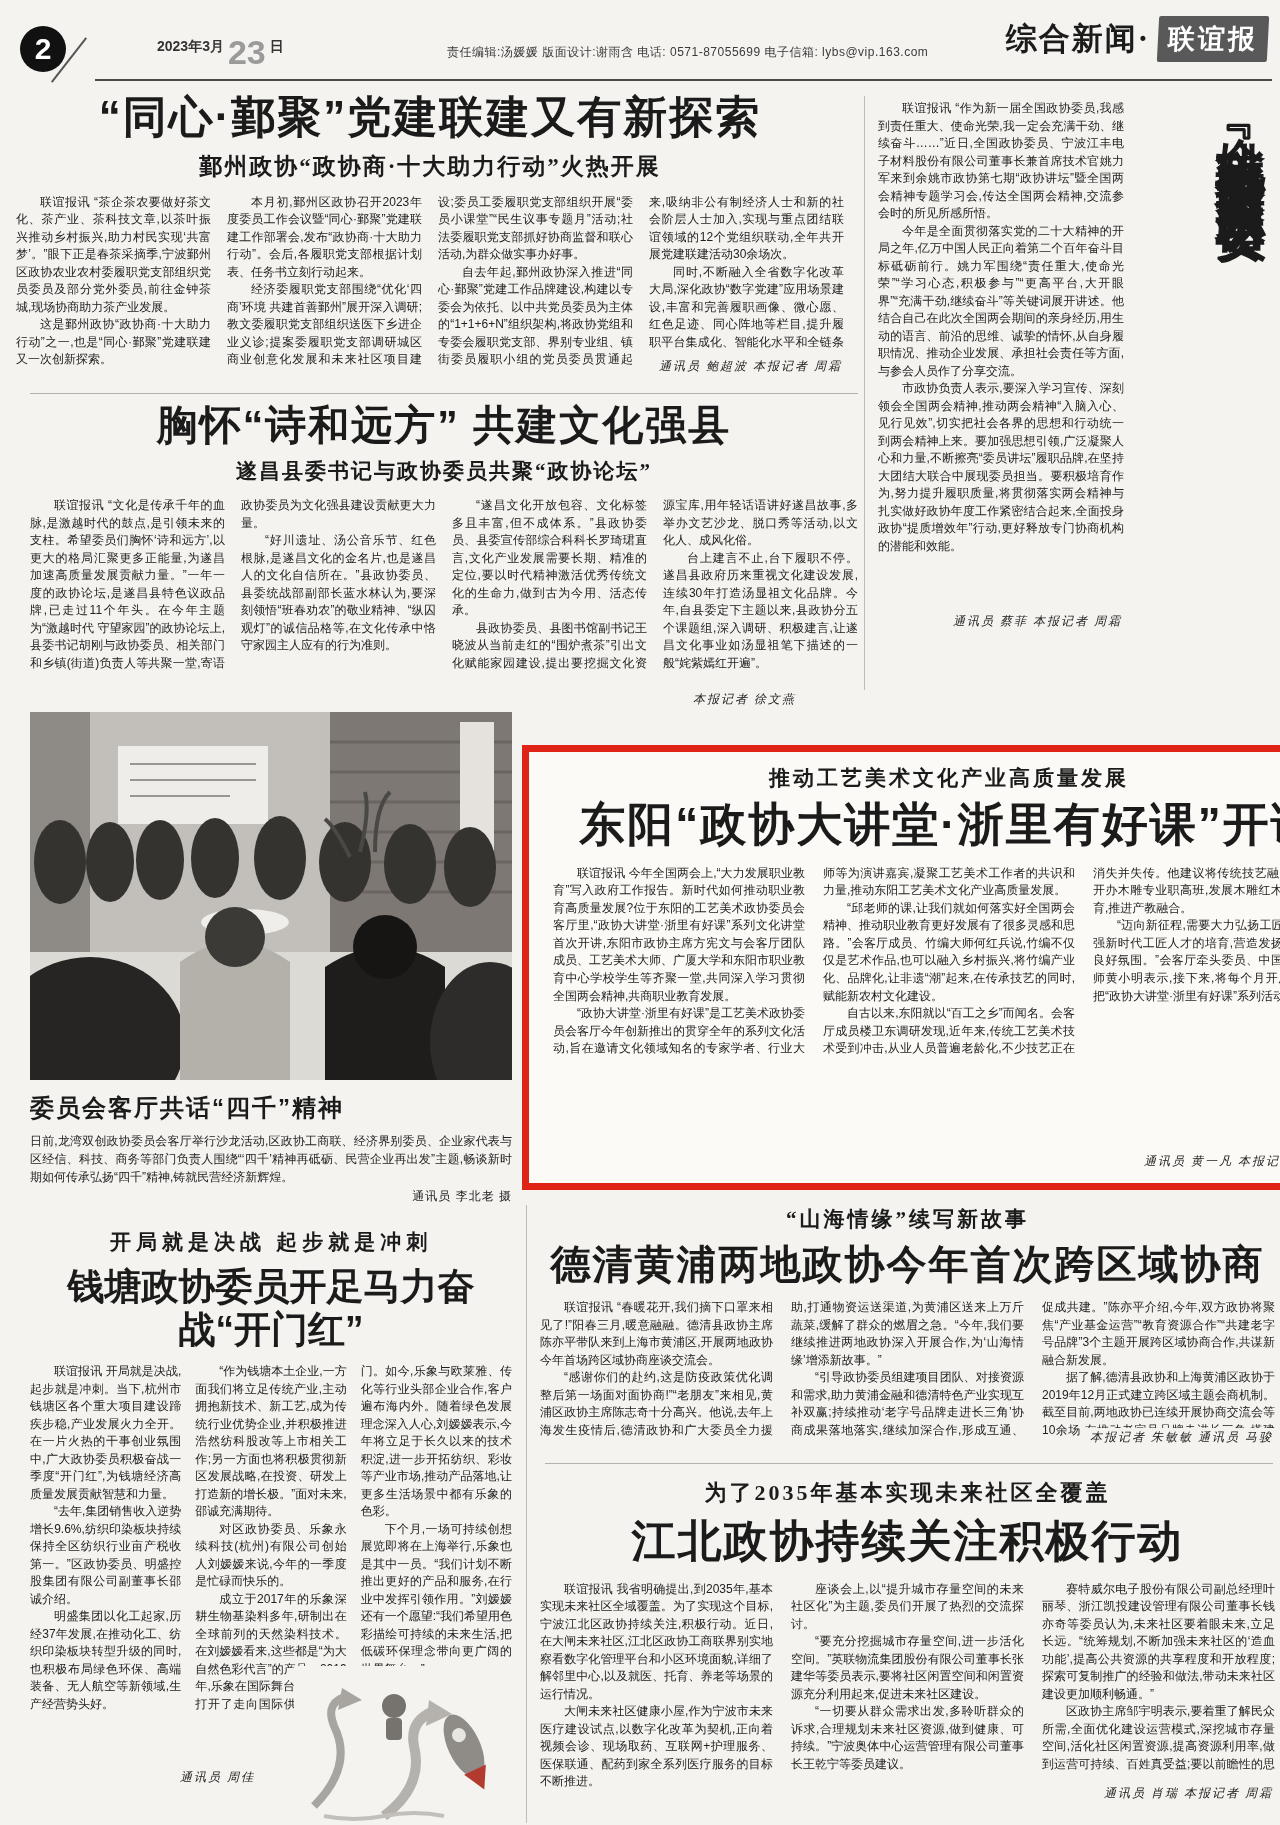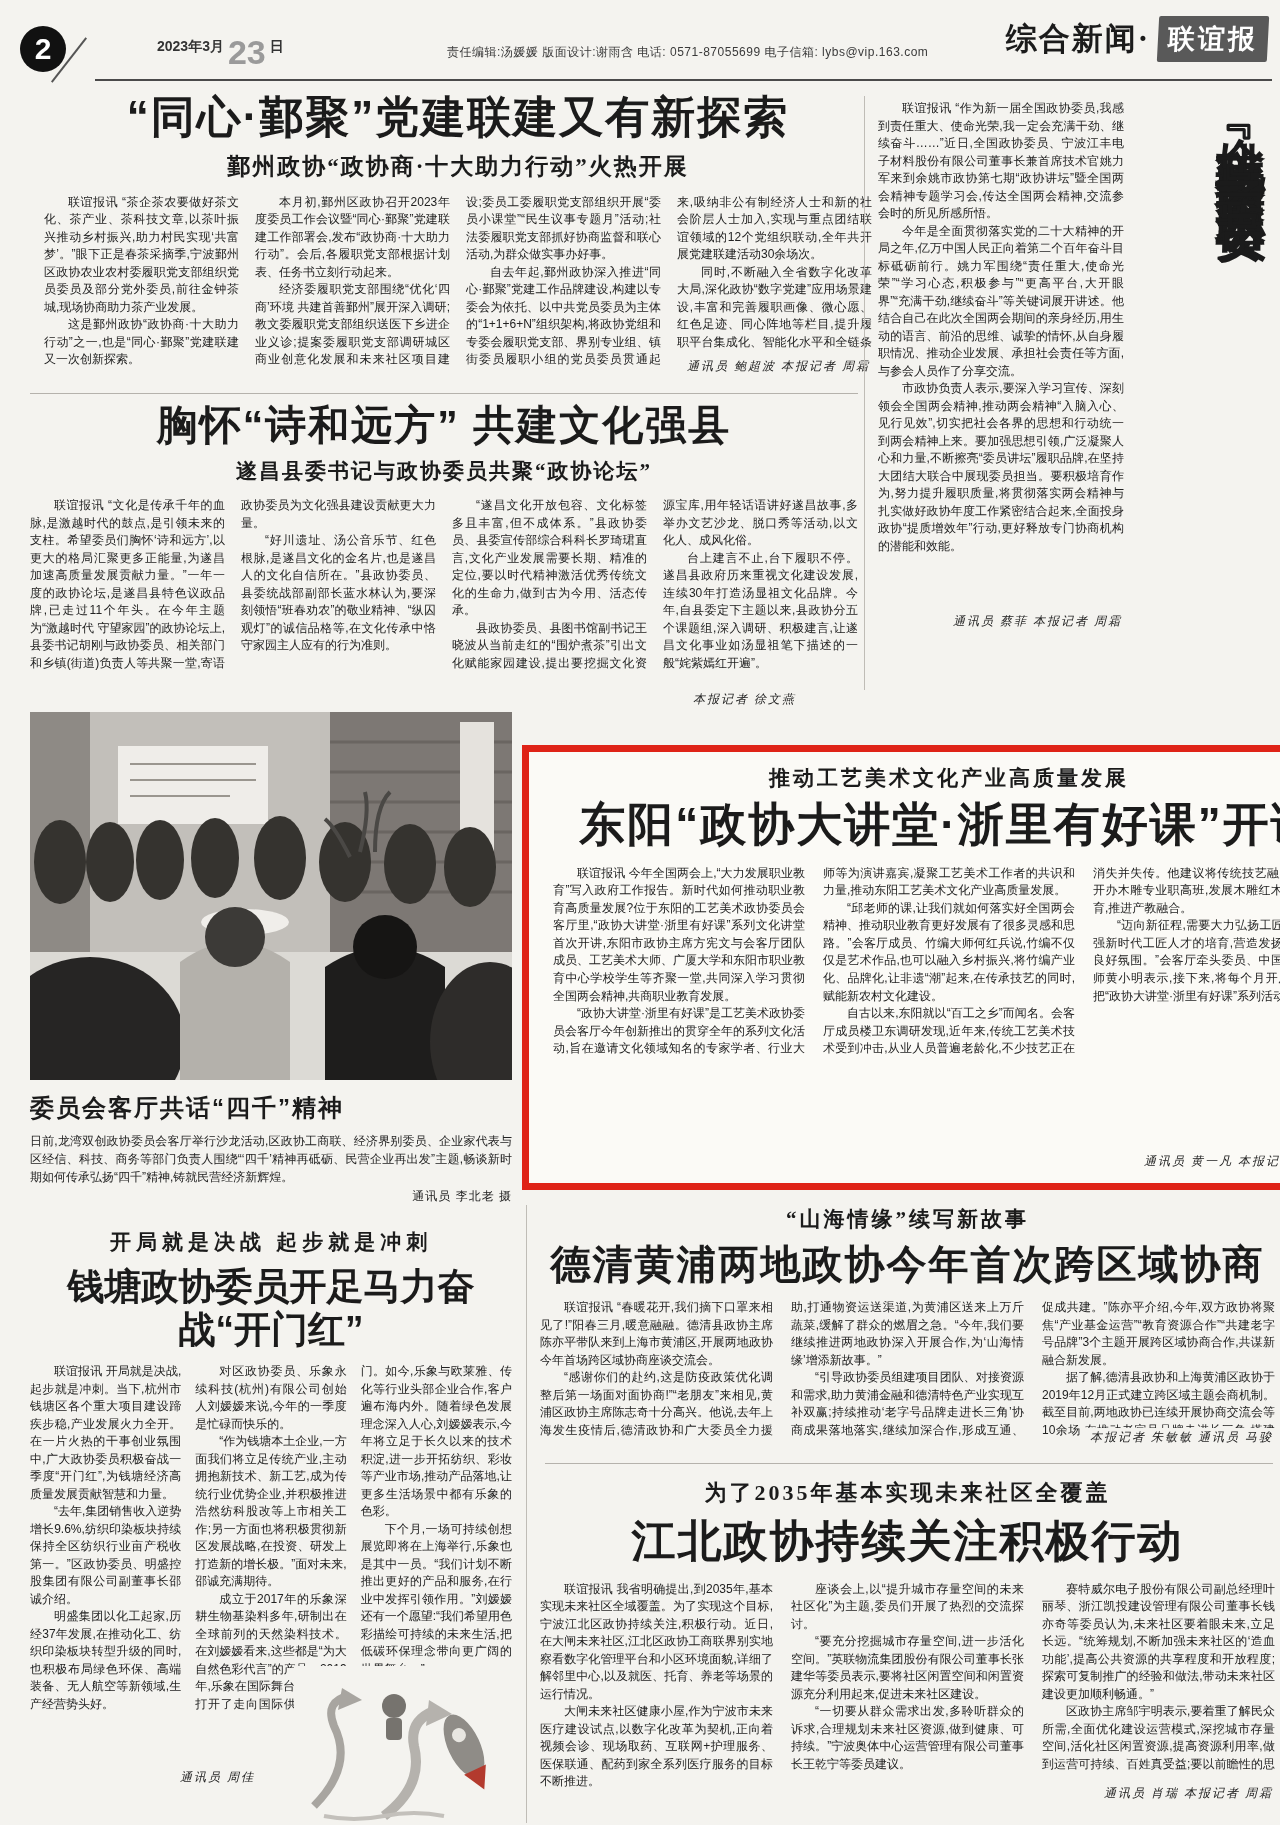--- a/index.html
+++ b/index.html
@@ -30,21 +30,21 @@
   .headline{font-weight:900;text-align:center;letter-spacing:2px;line-height:1.15;}
   .kicker{text-align:center;font-family:"Liberation Serif",serif;font-weight:700;letter-spacing:3px;}
   .subhead{text-align:center;font-family:"Liberation Serif",serif;font-weight:700;letter-spacing:2px;}
   .body-text{font-size:12px;line-height:1.46;text-align:justify;overflow:hidden;color:#222;}
   .body-text p{margin:0;text-indent:2em;}
   .byline{font-size:12px;font-family:"Liberation Serif",serif;font-style:italic;
     color:#222;letter-spacing:2px;background:#f4f3ef;padding:1px 2px 1px 10px;white-space:nowrap;}
   .vrule{width:1px;background:#bfbcb6;}
   .hrule{height:1px;background:#b5b2ac;}
   
-  #a-tongxin{left:44px;top:92px;width:828px;}
+  #a-tongxin{left:16px;top:92px;width:828px;}
   #a-tongxin .headline{font-size:44px;}
   #a-tongxin .subhead{font-size:23px;margin-top:8px;}
   #a-tongxin .body-text{margin-top:12px;height:182px;column-count:4;column-gap:16px;}
   #a-tongxin .byline{position:absolute;right:0;bottom:0;}
 
   #yuyao-body-block{left:878px;top:100px;width:246px;}
   #yuyao-body-block .body-text{height:502px;}
   #yuyao-body-block .byline{position:absolute;right:0;top:512px;}
   #yuyao-headline{left:1126px;top:98px;width:150px;height:560px;
     writing-mode:vertical-rl;font-size:50px;font-weight:900;line-height:1.4;
@@ -235,22 +235,22 @@
   <div class="byline">通讯员 肖瑞 本报记者 周霜</div>
 </div>
 
 <div class="abs" id="a-qiantang">
   <div class="kicker">开局就是决战  起步就是冲刺</div>
   <div class="headline">钱塘政协委员开足马力奋战“开门红”</div>
   <div class="body-text">
       <p>联谊报讯 开局就是决战,起步就是冲刺。当下,杭州市钱塘区各个重大项目建设蹄疾步稳,产业发展火力全开。在一片火热的干事创业氛围中,广大政协委员积极奋战一季度“开门红”,为钱塘经济高质量发展贡献智慧和力量。</p>
       <p>“去年,集团销售收入逆势增长9.6%,纺织印染板块持续保持全区纺织行业亩产税收第一。”区政协委员、明盛控股集团有限公司副董事长邵诚介绍。</p>
       <p>明盛集团以化工起家,历经37年发展,在推动化工、纺织印染板块转型升级的同时,也积极布局绿色环保、高端装备、无人航空等新领域,生产经营势头好。</p>
+      <p>“作为钱塘本土企业,一方面我们将立足传统产业,主动拥抱新技术、新工艺,成为传统行业优势企业,并积极推进浩然纺科股改等上市相关工作;另一方面也将积极贯彻新区发展战略,在投资、研发上打造新的增长极。”面对未来,邵诚充满期待。</p>
       <p>对区政协委员、乐象永续科技(杭州)有限公司创始人刘嫒嫒来说,今年的一季度是忙碌而快乐的。</p>
-      <p>“作为钱塘本土企业,一方面我们将立足传统产业,主动拥抱新技术、新工艺,成为传统行业优势企业,并积极推进浩然纺科股改等上市相关工作;另一方面也将积极贯彻新区发展战略,在投资、研发上打造新的增长极。”面对未来,邵诚充满期待。</p>
       <p>成立于2017年的乐象深耕生物基染料多年,研制出在全球前列的天然染料技术。在刘嫒嫒看来,这些都是“为大自然色彩代言”的产品。2019年,乐象在国际舞台崭露头角,打开了走向国际供应链的大门。如今,乐象与欧莱雅、传化等行业头部企业合作,客户遍布海内外。随着绿色发展理念深入人心,刘嫒嫒表示,今年将立足于长久以来的技术积淀,进一步开拓纺织、彩妆等产业市场,推动产品落地,让更多生活场景中都有乐象的色彩。</p>
       <p>下个月,一场可持续创想展览即将在上海举行,乐象也是其中一员。“我们计划不断推出更好的产品和服务,在行业中发挥引领作用。”刘嫒嫒还有一个愿望:“我们希望用色彩描绘可持续的未来生活,把低碳环保理念带向更广阔的世界舞台。”</p>
     </div>
   <div class="byline">通讯员 周佳</div>
   <div id="cartoon">
     <svg width="218" height="158" viewBox="0 0 218 158">
       <path d="M20 140 Q60 100 40 60 Q30 35 55 30" fill="none" stroke="#a8a5a0" stroke-width="8"></path>
       <path d="M48 22 L68 34 L44 44 Z" fill="#a8a5a0"></path>
       <path d="M90 150 Q130 120 120 80 Q115 55 140 45" fill="none" stroke="#b5b2ad" stroke-width="10"></path>
       <path d="M135 34 L158 48 L132 60 Z" fill="#b5b2ad"></path>

